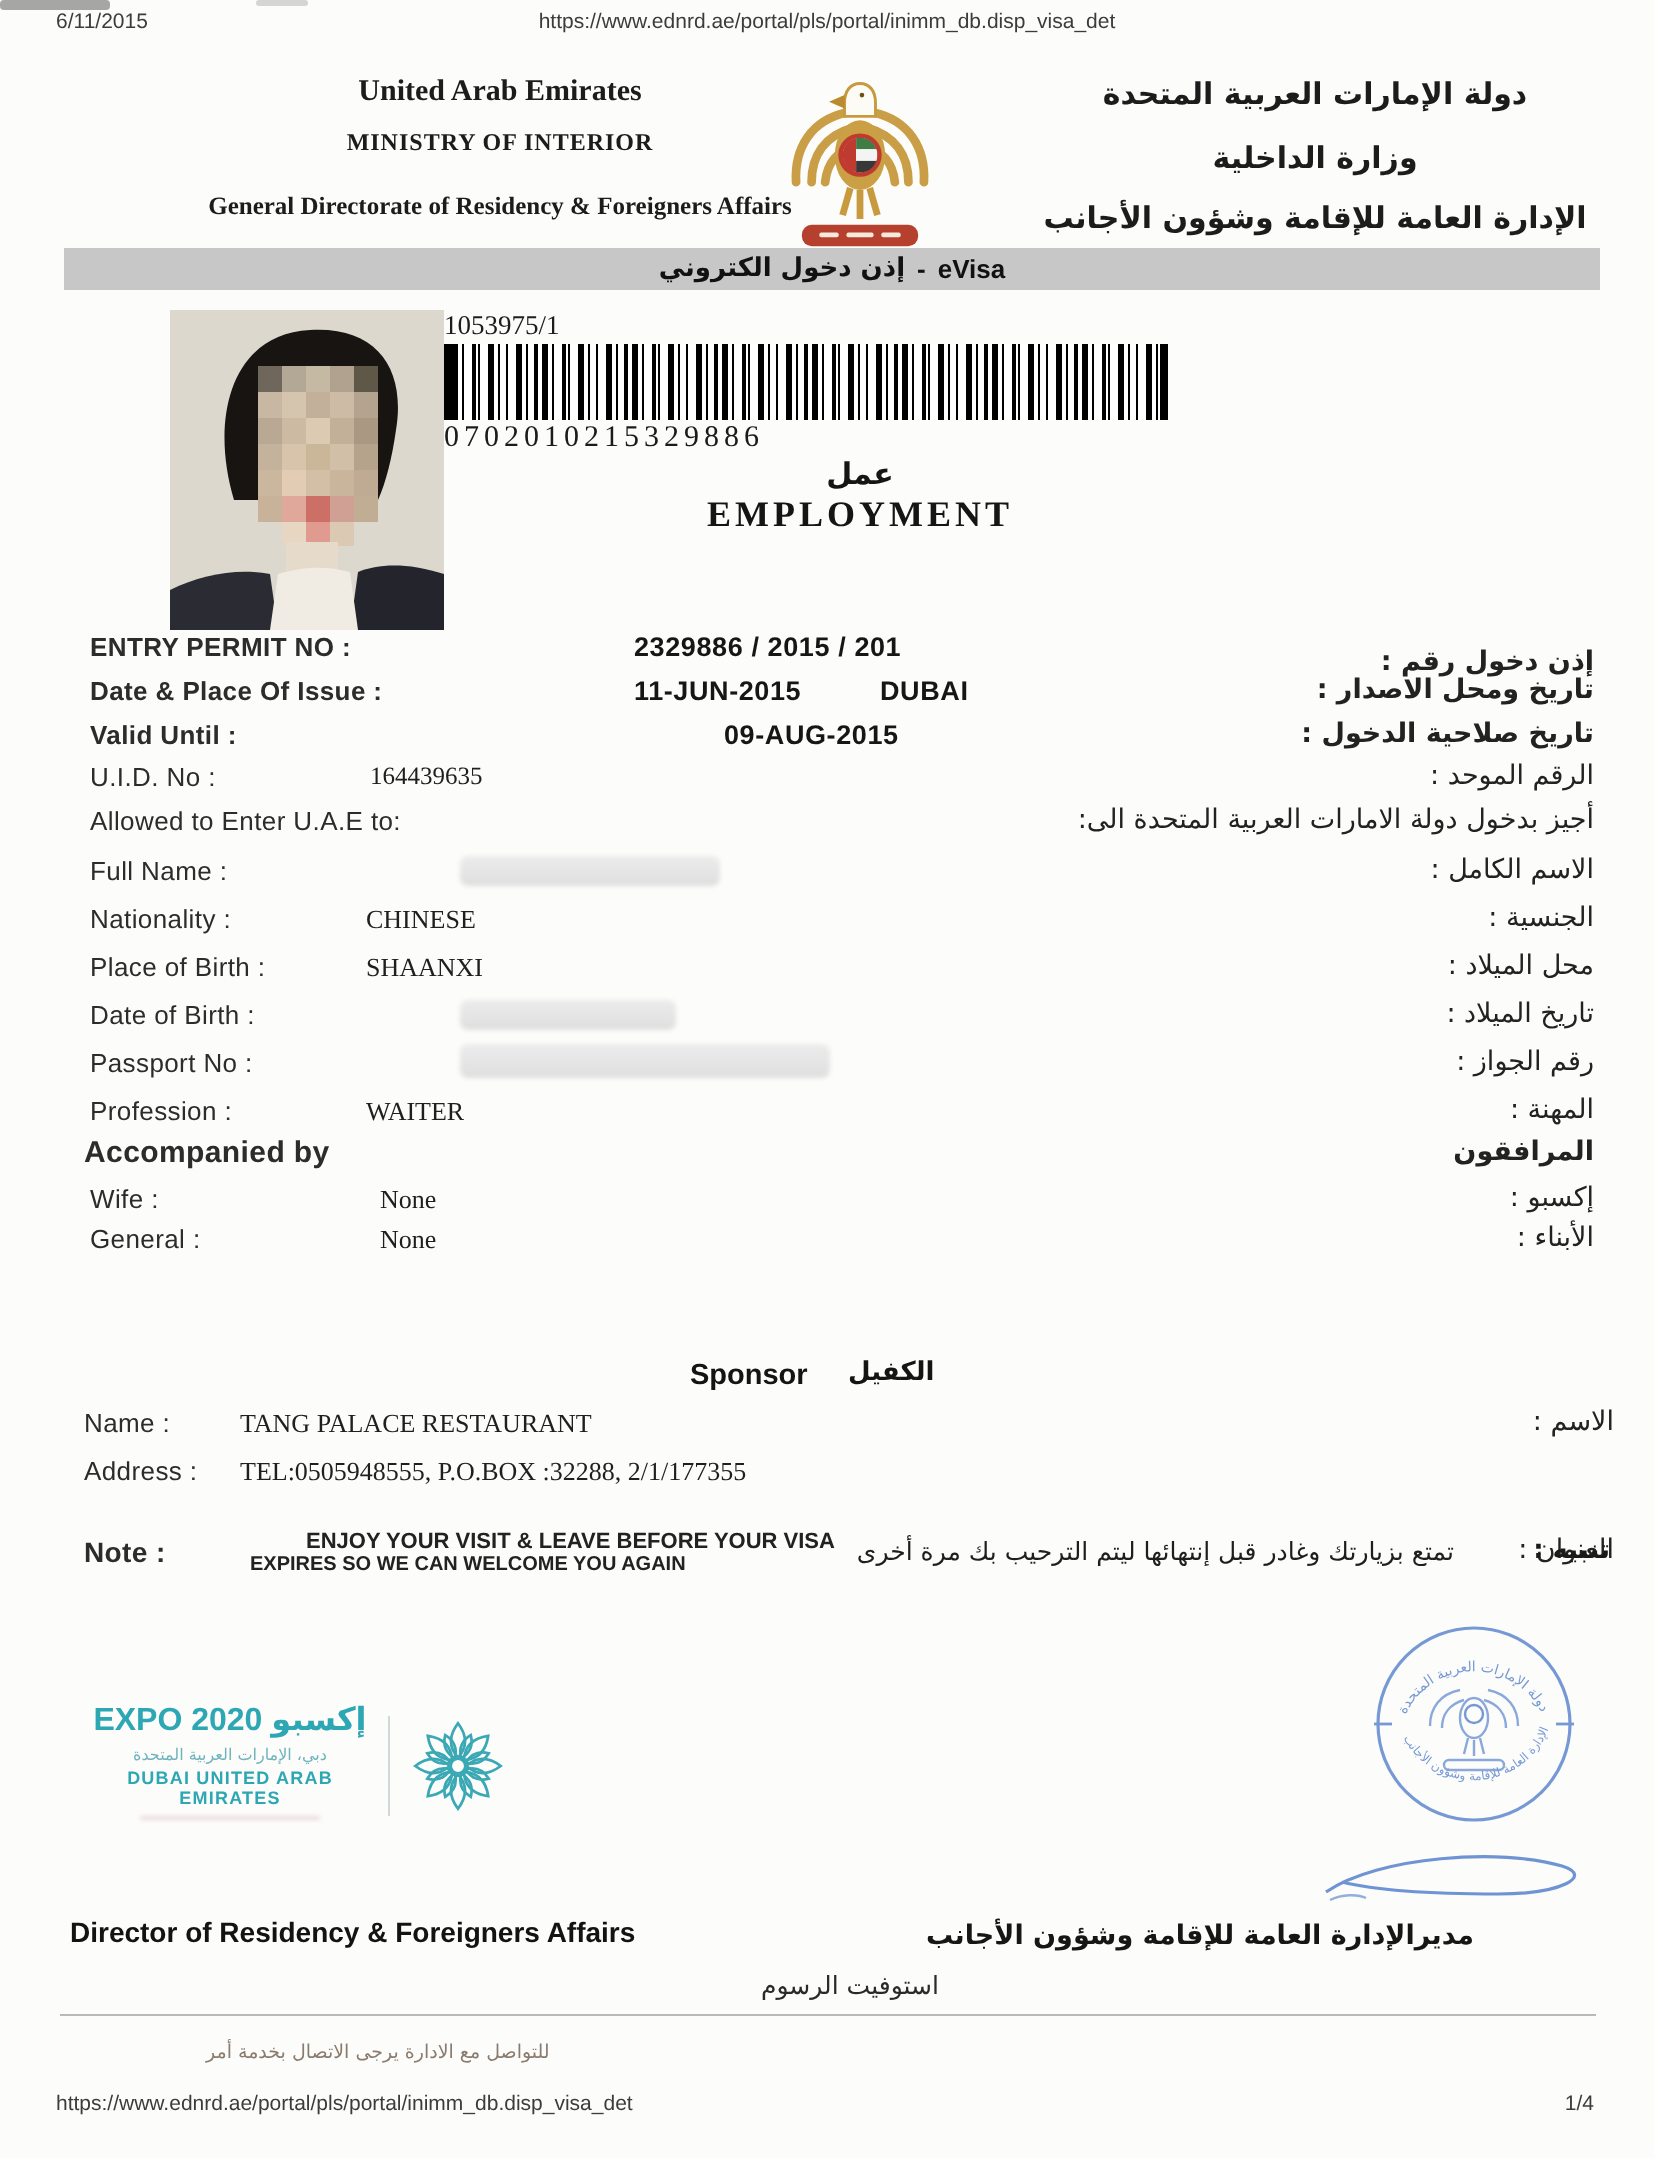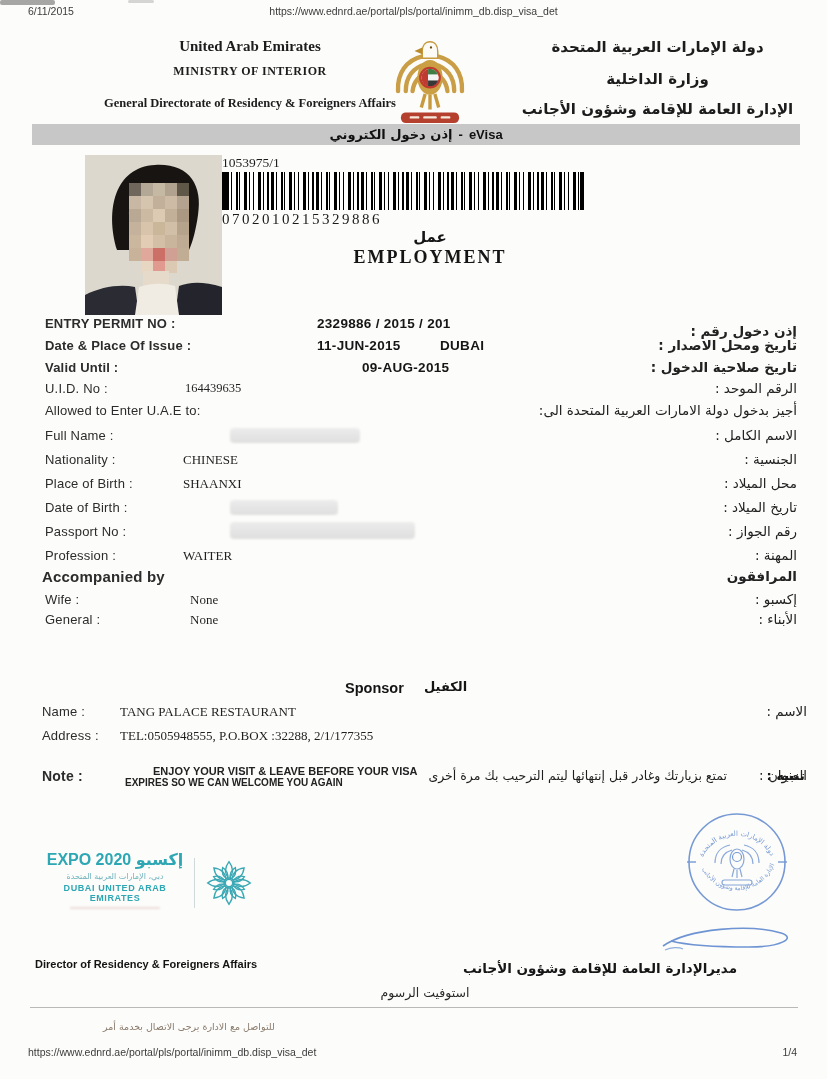--- a/index.html
+++ b/index.html
@@ -274,21 +274,21 @@
       <circle cx="55" cy="50" r="4.5" fill="none" stroke="#4a79c9" stroke-width="1.2"></circle>
     </svg>
   </div>
   <div class="abs" style="left:655px;top:918px;width:150px;height:40px;">
     <svg width="150" height="40" viewBox="0 0 150 40">
       <path d="M8,28 C34,10 96,6 126,15 C142,20 126,29 94,29 C62,29 32,27 16,23" fill="none" stroke="#4a79c9" stroke-width="1.6" opacity=".8"></path>
       <path d="M10,32 C16,29 24,29 28,31" fill="none" stroke="#4a79c9" stroke-width="1.2" opacity=".6"></path>
     </svg>
   </div>
 
-  <div class="abs b" style="left:35px;top:958px;font-size:11px;color:#131313;">Director of Residency &amp; Foreigners Affairs</div>
+  <div class="abs b" style="left:35px;top:958px;font-size:14px;color:#131313;">Director of Residency &amp; Foreigners Affairs</div>
   <div class="abs ar b" style="right:90px;top:960px;font-size:13.5px;color:#161616;">مديرالإدارة العامة للإقامة وشؤون الأجانب</div>
   <div class="abs ar" style="left:355px;top:985px;width:140px;text-align:center;font-size:12.5px;color:#2a2a2a;">استوفيت الرسوم</div>
 
   <div class="abs divider" style="left:30px;top:1007px;width:768px;"></div>
   <div class="abs ar" style="left:103px;top:1021px;font-size:9.5px;color:#8a7b6d;">للتواصل مع الادارة يرجى الاتصال بخدمة أمر</div>
 
   <div class="abs meta" style="left:28px;top:1046px;">https://www.ednrd.ae/portal/pls/portal/inimm_db.disp_visa_det</div>
   <div class="abs meta" style="right:30px;top:1046px;">1/4</div>
 
 </div>

